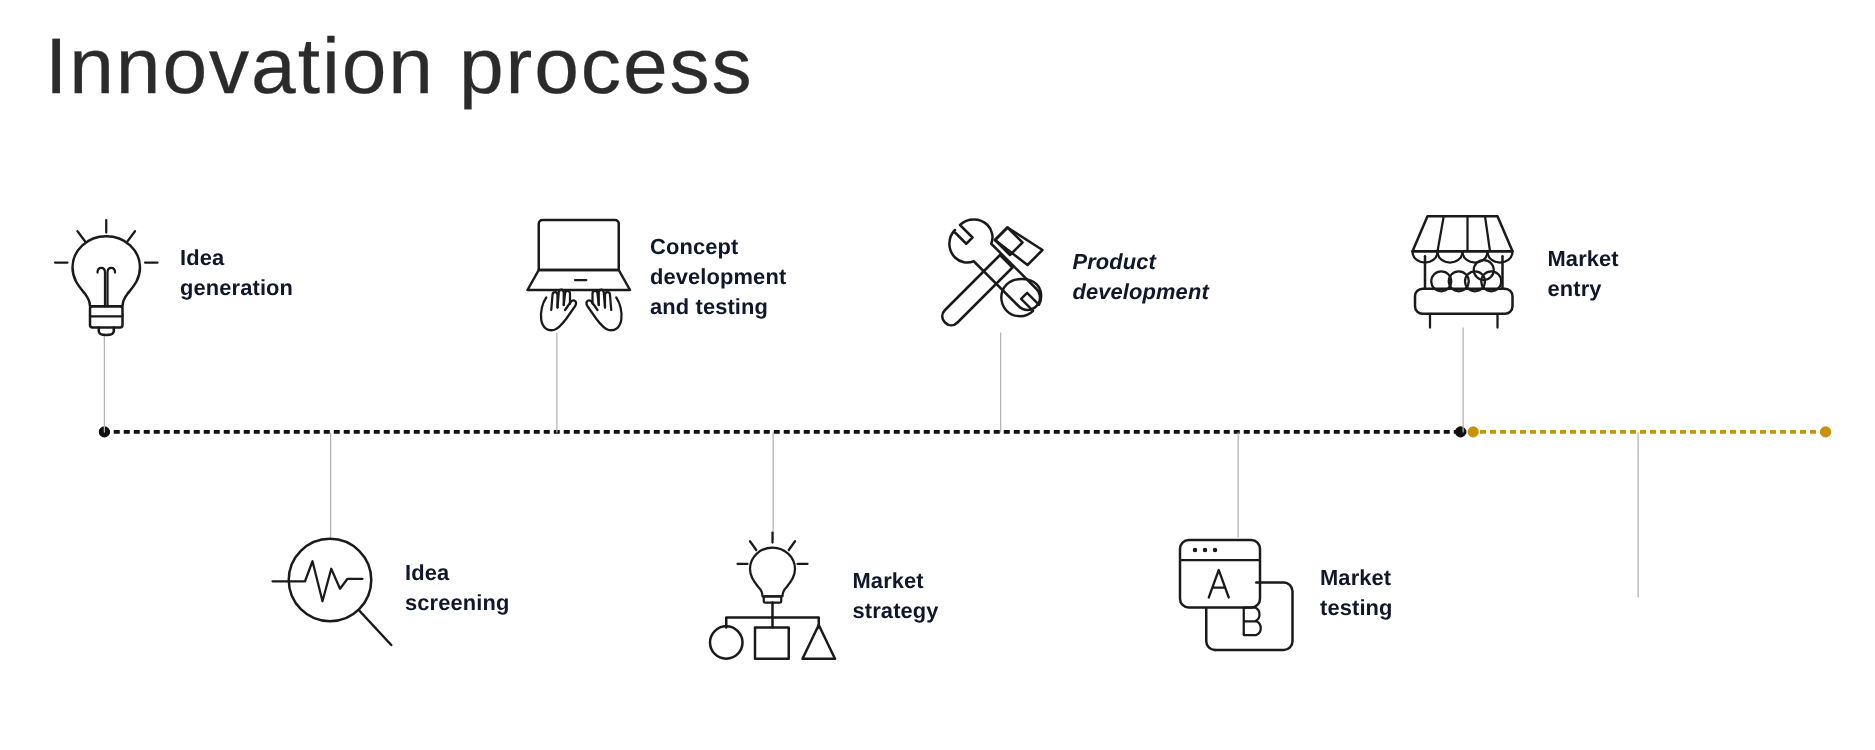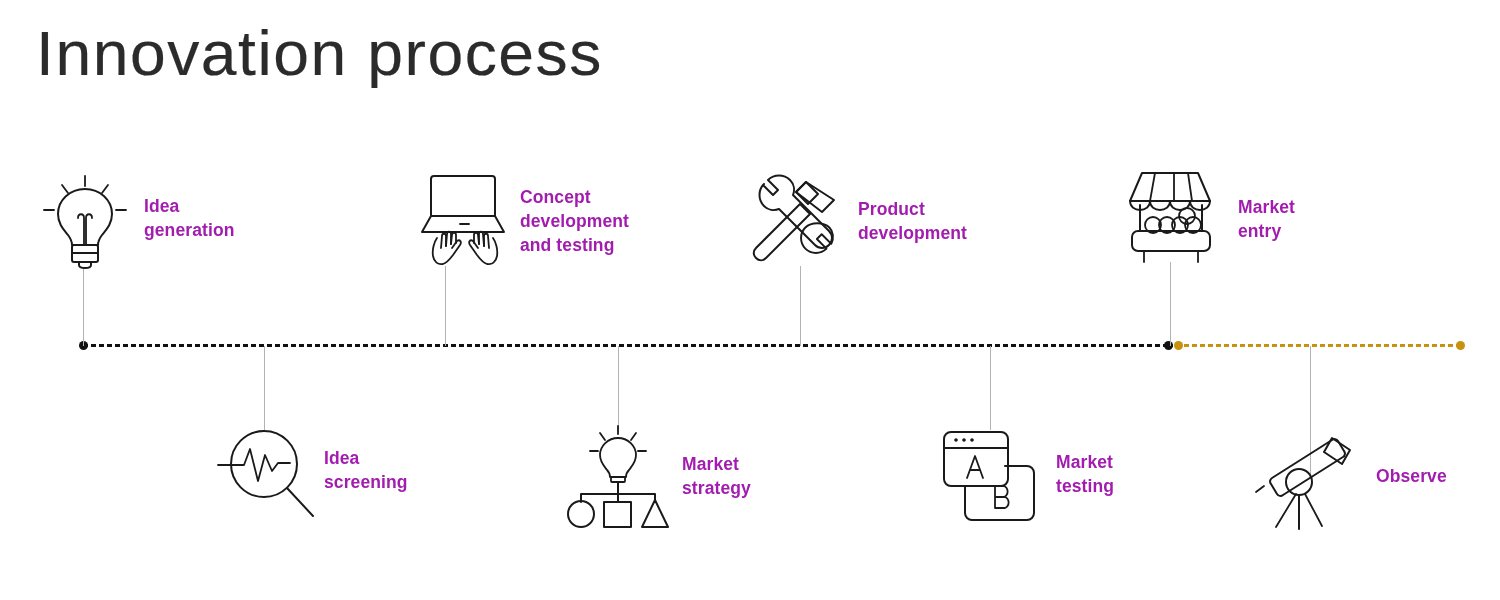--- a/index.html
+++ b/index.html
@@ -62,21 +62,21 @@
   }
 
   
   .milestone{position:absolute;display:flex;align-items:flex-start;}
   .icon-box{flex:0 0 auto;display:block;}
   .label{
     font-family:"Liberation Sans", sans-serif;
     font-weight:bold;
     font-size:17.5px;
     line-height:24px;
-    color:#a21caf;
+    color:#0f172a;
     letter-spacing:0.1px;
     white-space:pre-line;
   }
   svg{display:block;overflow:visible;}
   .ln{fill:none;stroke:#1a1a1a;stroke-width:2;stroke-linecap:round;stroke-linejoin:round;}
   .ln-thin{fill:none;stroke:#1a1a1a;stroke-width:1.8;stroke-linecap:round;stroke-linejoin:round;}
   .dotfill{fill:#1a1a1a;stroke:none;}
 </style>
 </head>
 <body>
@@ -145,21 +145,21 @@
         <path class="ln-thin" d="M69 78 L68 66 C68 63 64 63 64 66 L64 76"></path>
         <path class="ln-thin" d="M64 76 L63 64 C63 61 59 61 59 64 L59 74"></path>
         <path class="ln-thin" d="M59 74 L58 65 C58 62 54 62 54 65 L54 73"></path>
       </svg>
     </div>
     <div class="label" style="margin-left:10px; margin-top:15px;">Concept
 development
 and testing</div>
   </div>
 
-  <div class="milestone" style="left:748px; top:170px;">
+  <div class="milestone" style="left:748px; top:170px;font-style:italic;">
     <div class="icon-box">
       <svg width="96" height="96" viewBox="0 0 96 96">
 
         <g transform="translate(4,4)">
           <path class="ln" d="M12 4 C6 10 6 20 12 26 C16 30 22 31 27 29 L63 65 C67 69 73 69 77 65 C81 61 81 55 77 51 L41 15 C43 10 42 4 38 0 C32 -6 22 -6 16 0 L26 10 L21 15 L11 5 Z" transform="translate(0,6)"></path>
         </g>
 
         <path class="ln" d="M66 62 C60 68 60 78 66 84 C72 90 82 90 88 84 L78 74 L83 69 L93 79 C96 73 95 66 91 62 C85 56 72 56 66 62 Z" transform="translate(-6,-2) scale(0.96)"></path>
 
         <path class="ln" d="M8 88 C5 85 5 81 8 78 L52 34 L62 44 L18 88 C15 91 11 91 8 88 Z"></path>
@@ -262,33 +262,14 @@
         <path class="ln" d="M32 92 h55 a7 7 0 0 0 7 -7 v-40 a7 7 0 0 0 -7 -7 h-22"></path>
         <path class="ln" d="M32 92 a7 7 0 0 1 -7 -7 v-26"></path>
 
         <path class="ln-thin" d="M55 80 L55 58 h9 a6 6 0 0 1 0 11 h-9 h10 a6 6 0 0 1 0 11 z"></path>
       </svg>
     </div>
     <div class="label" style="margin-left:12px; margin-top:22px;">Market
 testing</div>
   </div>
 
-  <div class="milestone" style="left:1252px; top:430px;">
-    <div class="icon-box">
-      <svg width="110" height="100" viewBox="0 0 110 100">
-
-        <path class="ln" d="M16 50 L76 12 a4 4 0 0 1 6 1 l6 10 a4 4 0 0 1 -1 6 L27 67 a4 4 0 0 1 -6 -1 l-6 -10 a4 4 0 0 1 1 -6 z" transform="translate(4,-2)"></path>
-
-        <path class="ln" d="M78 8 L96 20 l-8 14 l-18 -12 z" transform="translate(2,0)"></path>
-
-        <path class="ln-thin" d="M12 56 L4 62"></path>
-
-        <circle class="ln" cx="47" cy="52" r="13"></circle>
-
-        <line class="ln" x1="47" y1="65" x2="47" y2="99"></line>
-        <line class="ln-thin" x1="44" y1="64" x2="24" y2="97"></line>
-        <line class="ln-thin" x1="53" y1="64" x2="70" y2="96"></line>
-      </svg>
-    </div>
-    <div class="label" style="margin-left:14px; margin-top:34px;">Observe</div>
-  </div>
 
 </div>
 
 </body></html>

